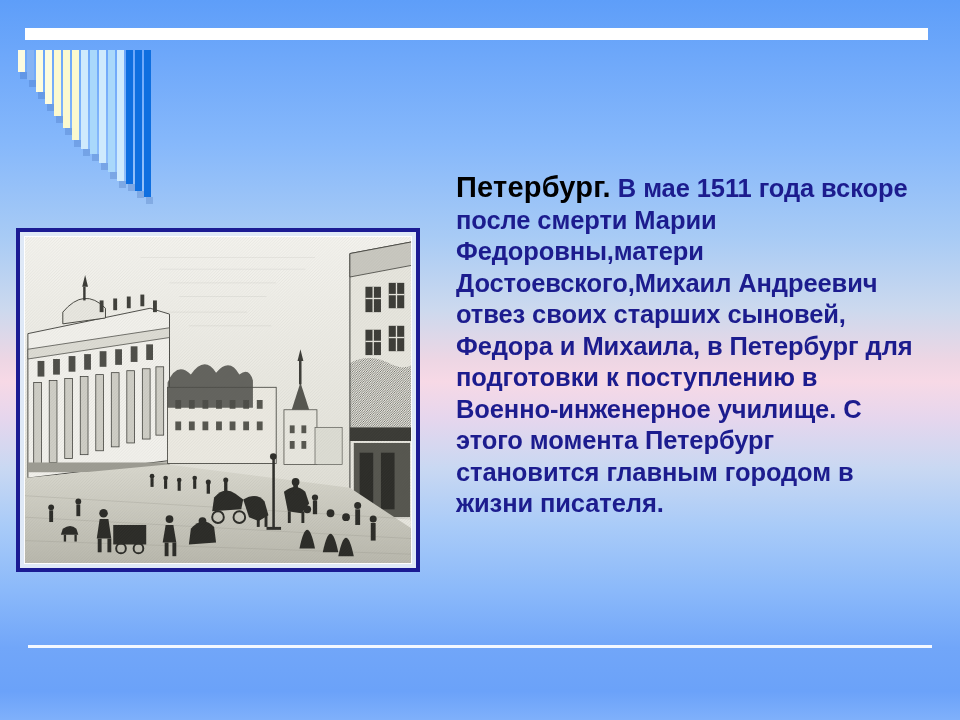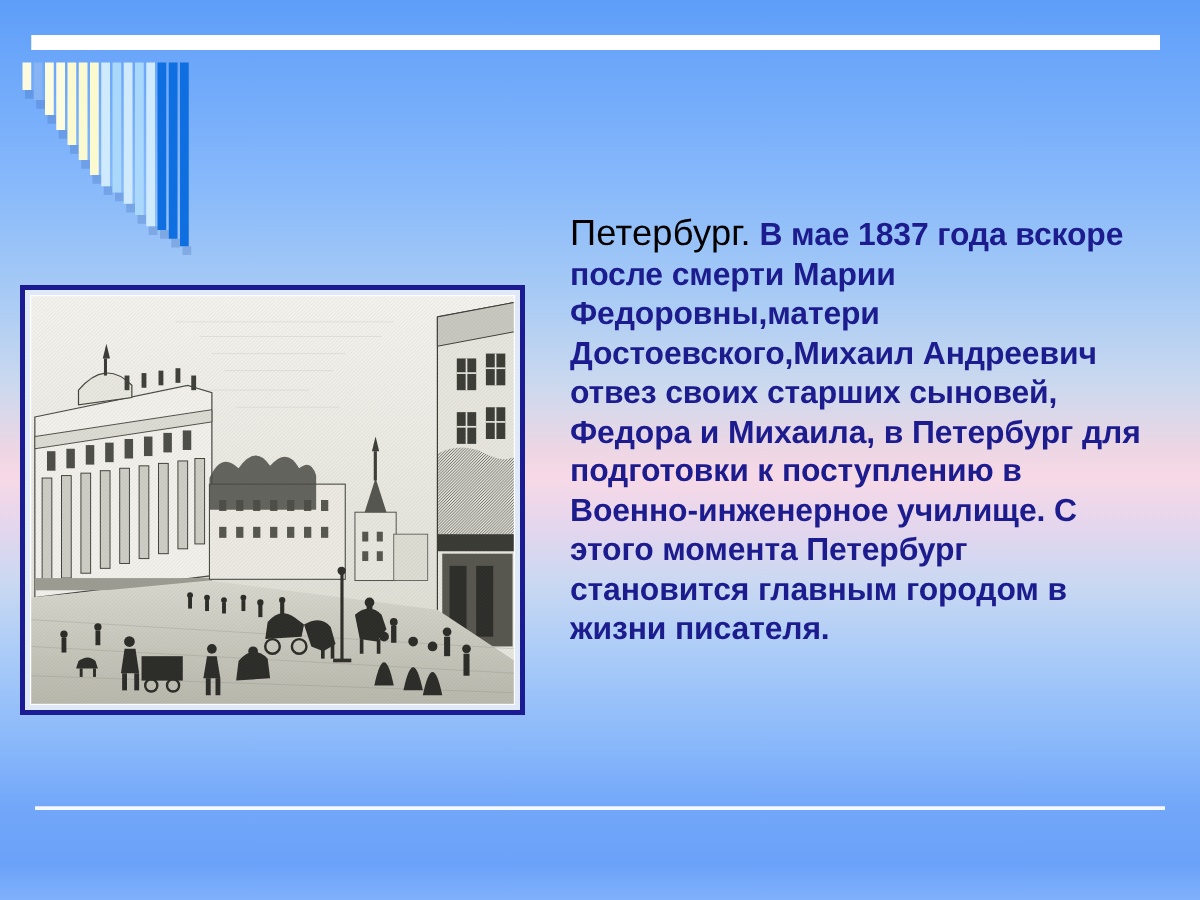--- a/index.html
+++ b/index.html
@@ -101,21 +101,21 @@
     margin: 0;
     color: #1c1c8e;
     font-weight: bold;
     font-size: 25.5px;
     line-height: 31.5px;
     letter-spacing: -0.1px;
     text-align: left;
   }
   .lead-term {
     color: #000000;
-    font-weight: normal;
+    font-weight: bold;
     font-size: 29px;
     letter-spacing: 0.2px;
     margin-top: 44px;
   }
 
   
   .bottom-rule {
     position: absolute;
     left: 28px;
     top: 645px;
@@ -385,18 +385,18 @@
           </g>
 
           <rect x="0" y="0" width="400" height="336" fill="url(#hatch)" opacity="0.30"></rect>
           <rect x="0" y="0" width="400" height="336" fill="none" stroke="#ffffff" stroke-width="2"></rect>
         </svg>
       </div>
     </div>
   </div>
 
   <div class="text-block">
-    <p class="text-body"><span class="lead-term">Петербург.</span><span> В мае 1837 года вскоре после смерти Марии Федоровны,матери Достоевского,Михаил Андреевич отвез своих старших сыновей, Федора и Михаила, в Петербург для подготовки к поступлению в Военно-инженерное училище. С этого момента Петербург становится главным городом в жизни писателя.</span></p>
+    <p class="text-body"><span class="lead-term">Петербург.</span><span> В мае 1511 года вскоре после смерти Марии Федоровны,матери Достоевского,Михаил Андреевич отвез своих старших сыновей, Федора и Михаила, в Петербург для подготовки к поступлению в Военно-инженерное училище. С этого момента Петербург становится главным городом в жизни писателя.</span></p>
   </div>
 
   <div class="bottom-rule"></div>
 
 </div>
 
 </body></html>

